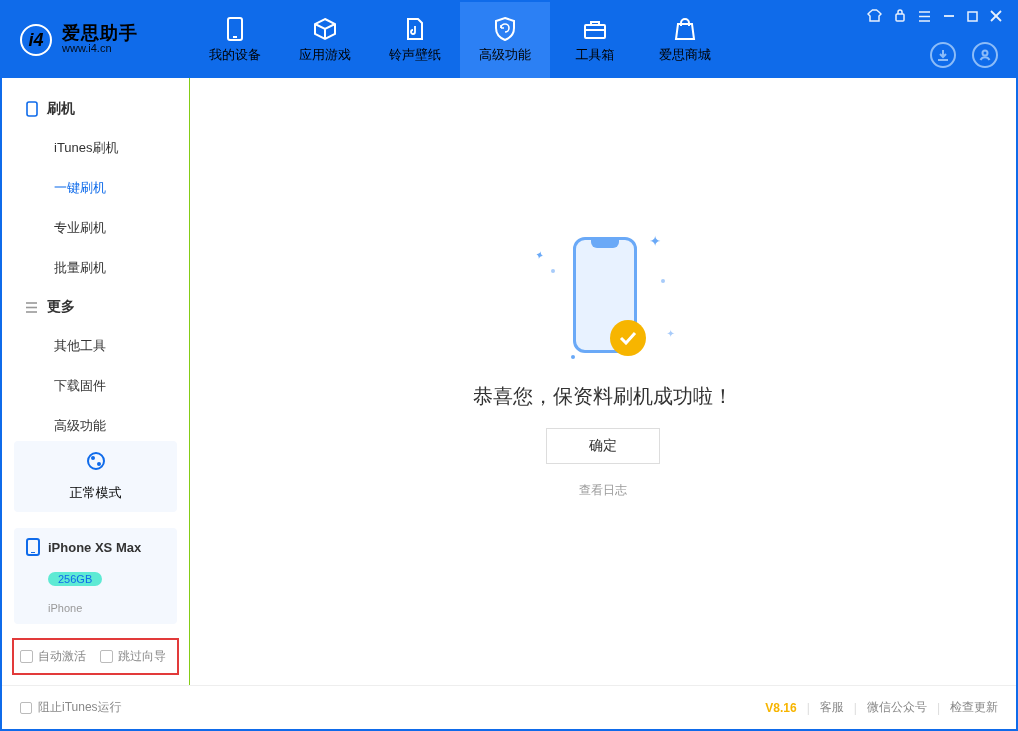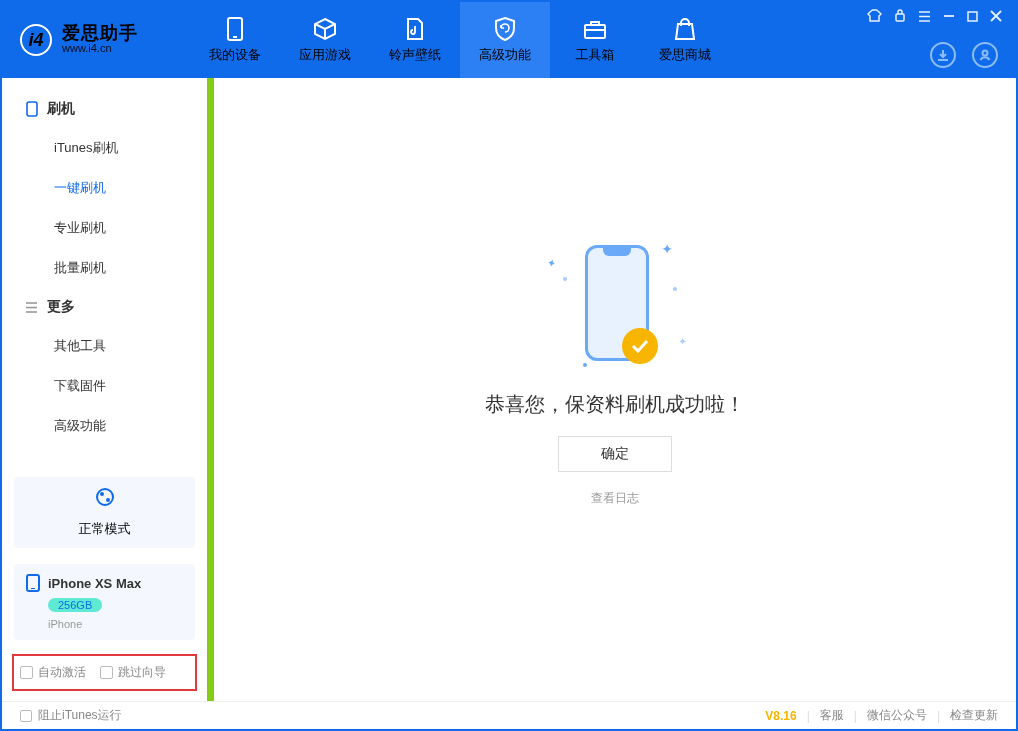--- a/index.html
+++ b/index.html
@@ -44,40 +44,40 @@
   .win-controls span { cursor: pointer; opacity: .9; font-size: 14px; }
   .right-bottom-icons { display: flex; gap: 16px; margin-right: 4px; }
   .circ-btn {
     width: 26px; height: 26px; border: 2px solid #8cbcf8; border-radius: 50%;
     display: flex; align-items: center; justify-content: center; cursor: pointer;
   }
   .circ-btn svg { stroke: #8cbcf8; }
   
   .body { flex: 1; display: flex; min-height: 0; }
   .sidebar {
-    width: 212px; border-right: 7px solid #84cc16;
+    width: 188px; border-right: 1px solid #84cc16;
     display: flex; flex-direction: column; position: relative; justify-content: flex-end;
   }
   .sb-scroll { flex: 1; padding-top: 12px; overflow: hidden; }
   .sb-group-header {
     display: flex; align-items: center; gap: 8px;
     font-size: 14px; color: #333; font-weight: bold;
     padding: 10px 18px 10px 22px;
   }
   .sb-group-header .gicon { width: 15px; display: flex; align-items: center; justify-content: center; color: #0f6bea; }
   .sb-item {
     font-size: 13px; color: #333; padding: 11px 10px 11px 52px; cursor: pointer;
   }
   .sb-item.active { color: #0f6bea; }
   .sb-mode-box, .sb-device-box {
     margin: 8px 12px; background: #f4f8fe; border-radius: 4px;
     padding: 10px 12px; font-size: 13px; flex-direction: column;
   }
   .sb-mode-box { display: flex; align-items: center; gap: 10px; }
-  .sb-device-box { display: flex; flex-direction: column; gap: 6px; }
+  .sb-device-box { display: flex; flex-direction: column; gap: 16px; }
   .dev-row1 { display: flex; align-items: center; gap: 8px; font-weight: bold; color: #333; }
   .dev-phone-ico { width: 14px; height: 18px; border: 2px solid #0f6bea; border-radius: 3px; position: relative; }
   .dev-phone-ico::after { content:""; position:absolute; bottom:1px; left:50%; transform:translateX(-50%); width:4px; height:1.5px; background:#0f6bea; }
   .dev-cap {
     align-self: flex-start; margin-left: 22px;
     background: #5eead4; color: #0f6bea; font-size: 11px;
     border-radius: 10px; padding: 1px 10px;
   }
   .dev-sub { margin-left: 22px; font-size: 11px; color: #999; }
   .sb-checks {
@@ -114,21 +114,21 @@
   }
   .check-badge svg { stroke: #fff; stroke-width: 3; fill: none; }
   .success-text { font-size: 20px; color: #333; }
   .ok-btn {
     border: 1px solid #ddd; background: #fff; color: #333;
     padding: 8px 42px; font-size: 14px; cursor: pointer;
   }
   .log-link { font-size: 12px; color: #999; cursor: pointer; }
   
   .footer {
-    height: 28px; border-top: 1px solid #eee; flex-shrink: 0;
+    height: 44px; border-top: 1px solid #eee; flex-shrink: 0;
     display: flex; justify-content: space-between;
     padding: 0 18px; font-size: 12px; color: #888;
   }
   .footer-left { display: flex; align-items: center; gap: 6px; }
   .footer-left .box { width: 12px; height: 12px; border: 1px solid #bbb; border-radius: 2px; }
   .footer-right { display: flex; align-items: center; gap: 10px; }
   .footer-right .sep { color: #ddd; }
   .ver { color: #f7b500; font-weight: bold; }
   .flink { cursor: pointer; }
 </style>

